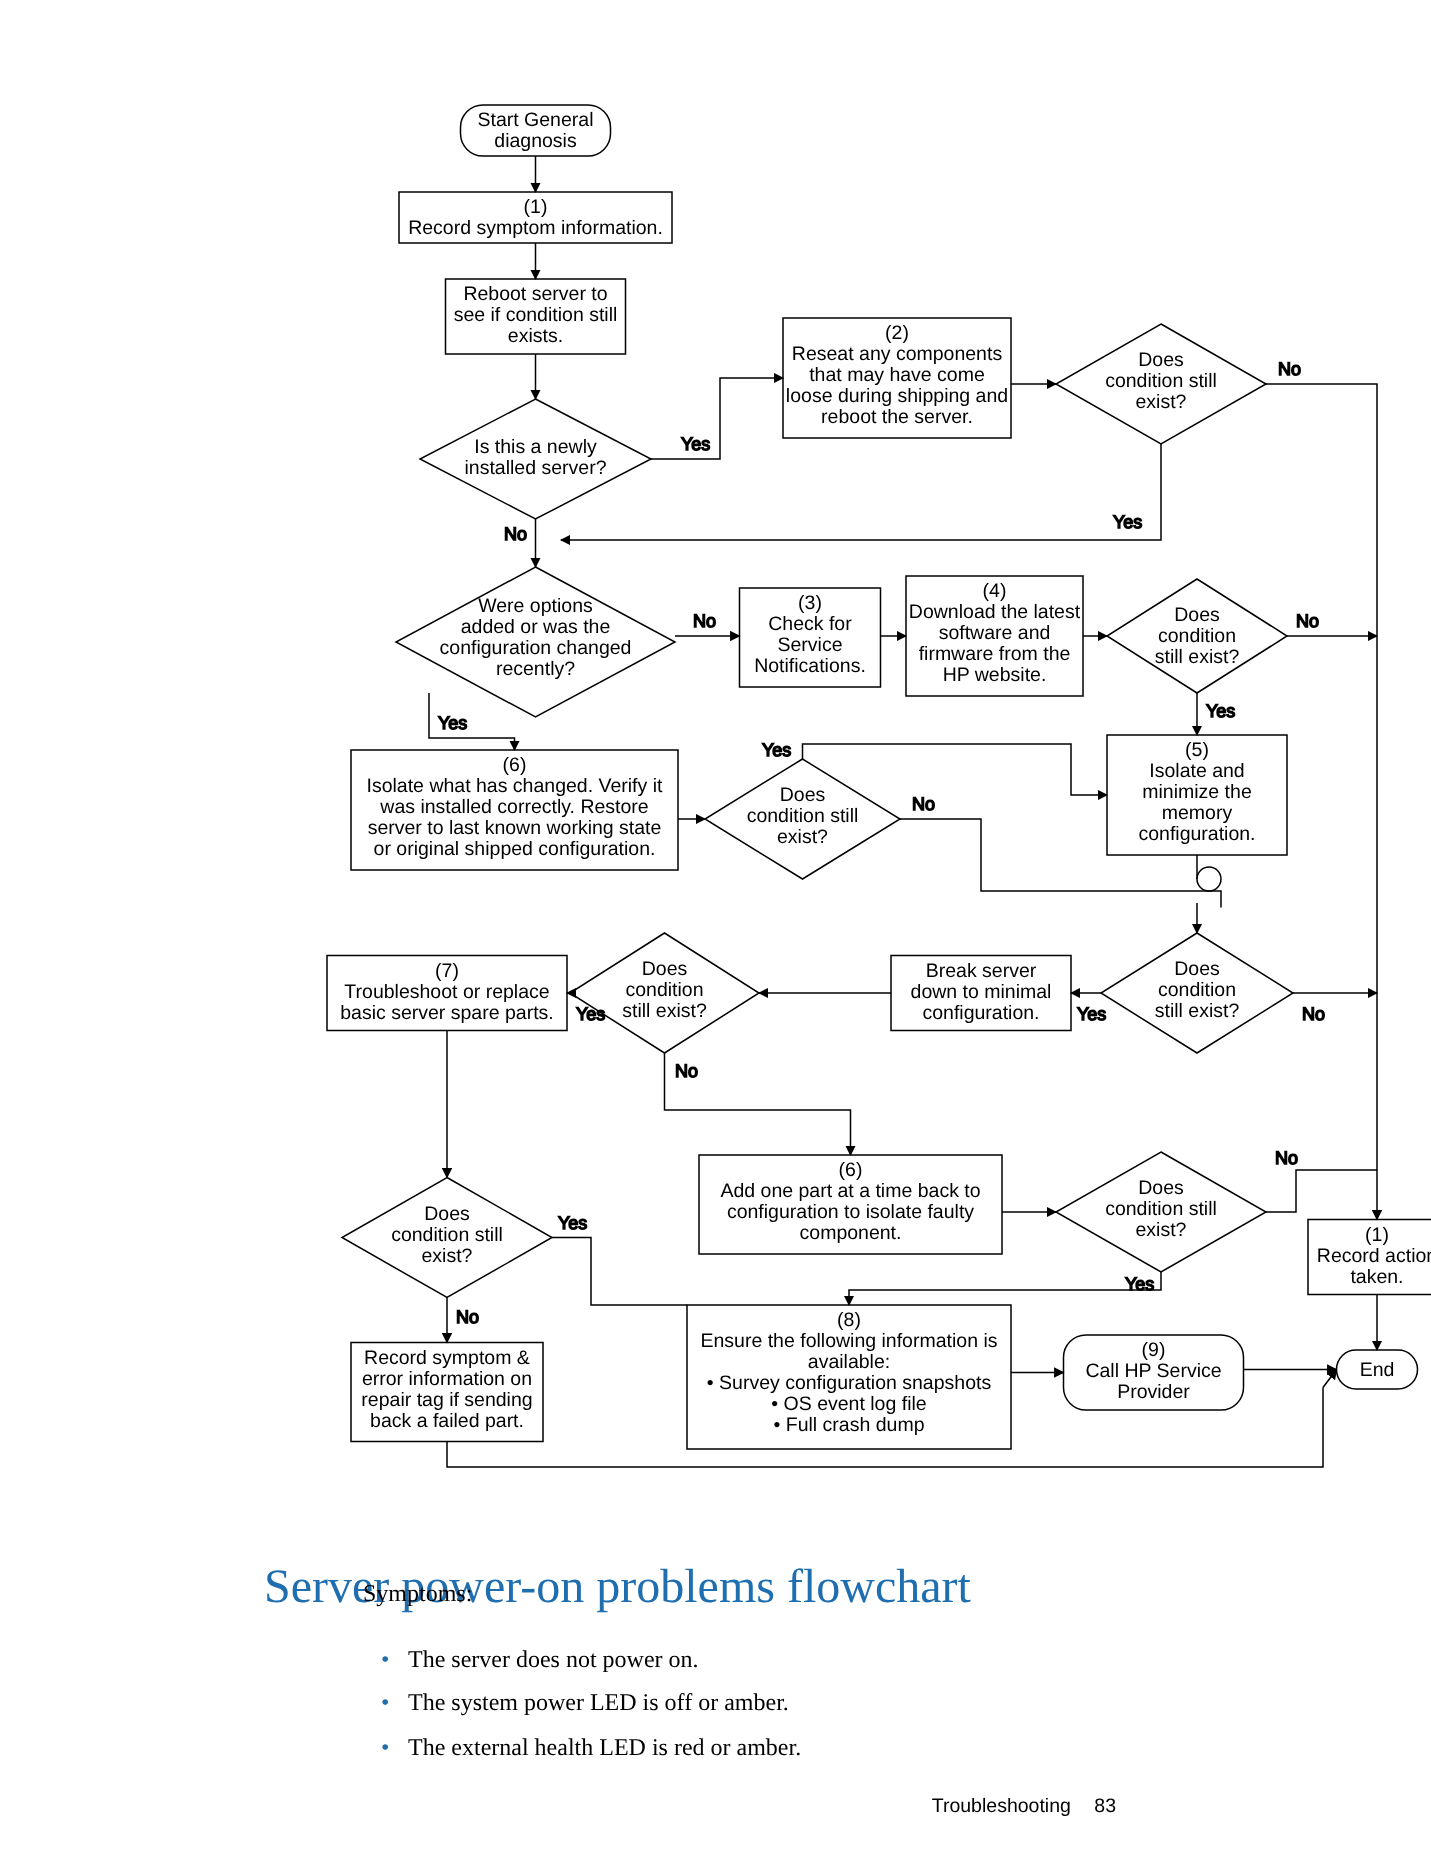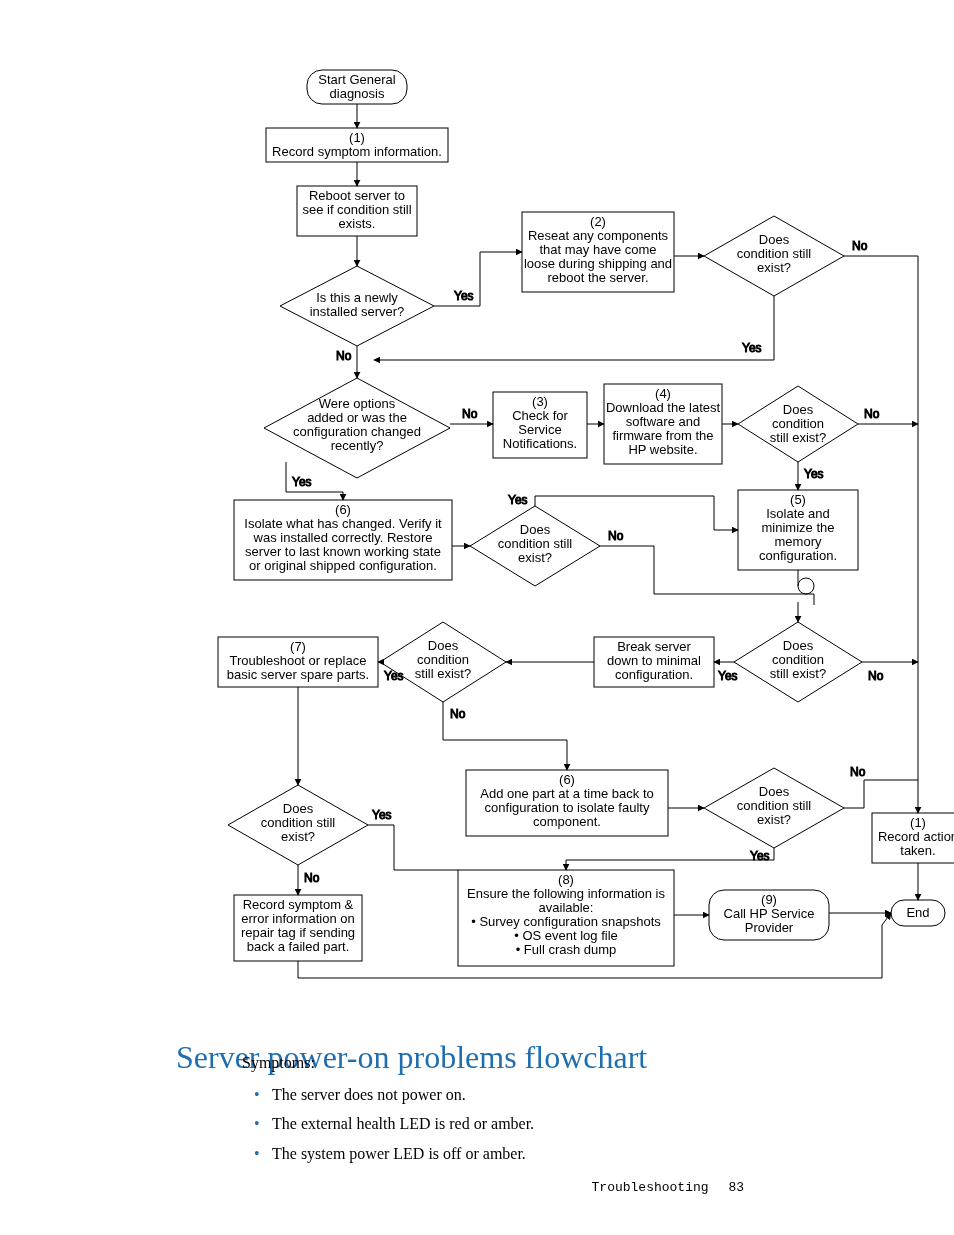--- a/index.html
+++ b/index.html
@@ -2,24 +2,24 @@
 <html><head>
 <meta charset="utf-8">
 <style>
   html,body{margin:0;padding:0;background:#fff;font-family:Arial,Helvetica,sans-serif;color:#000}
   .page{position:relative;width:766px;height:1235px;margin:0 auto}
   svg{position:absolute;top:0;left:0}
   text{font-family:Arial,Helvetica,sans-serif;font-size:13px;fill:#000}
   .lbl{font-size:12px}
   .heading{position:absolute;left:82px;top:1012px;font-family:Georgia,'Times New Roman',serif;font-size:32px;color:#1f6fb0;font-weight:normal}
   .symptoms{position:absolute;left:148px;top:1050px;font-family:Georgia,'Times New Roman',serif;font-size:16px;line-height:1.6}
-  .symptoms ul{margin:6px 0 0 0;padding-left:30px;list-style:none}
+  .symptoms ul{margin:18px 0 0 0;padding-left:30px;list-style:none}
   .symptoms ul li{position:relative;margin:4px 0}
   .symptoms ul li::before{content:"\2022";position:absolute;left:-18px;color:#1f6fb0;font-size:16px}
-  .footer{position:absolute;right:116px;bottom:40px;font-family:Liberation Mono, monospace;font-size:13px}
+  .footer{position:absolute;right:116px;bottom:24px;font-family:Liberation Sans, sans-serif;font-size:13px}
   .footer .pg{margin-left:12px}
 </style>
 </head>
 <body>
 
 <div class="page">
 <svg width="954" height="1000" viewBox="0 0 954 1000">
 <defs>
   <marker id="arr" viewBox="0 0 10 10" refX="9" refY="5" markerWidth="7" markerHeight="7" orient="auto-start-reverse">
     <path d="M0,0 L10,5 L0,10 z" fill="#000"></path>
@@ -298,22 +298,22 @@
   <line x1="824" y1="863" x2="824" y2="900" marker-end="url(#arr)"></line>
 </g>
 </svg>
 
 <h2 class="heading">Server power-on problems flowchart</h2>
 
 <div class="symptoms">
   <div>Symptoms:</div>
   <ul>
     <li>The server does not power on.</li>
+    <li>The system power LED is off or amber.</li>
     <li>The external health LED is red or amber.</li>
-    <li>The system power LED is off or amber.</li>
   </ul>
 </div>
 
 <div class="footer">
   <span>Troubleshooting</span>
   <span class="pg">83</span>
 </div>
 
 </div>
 

